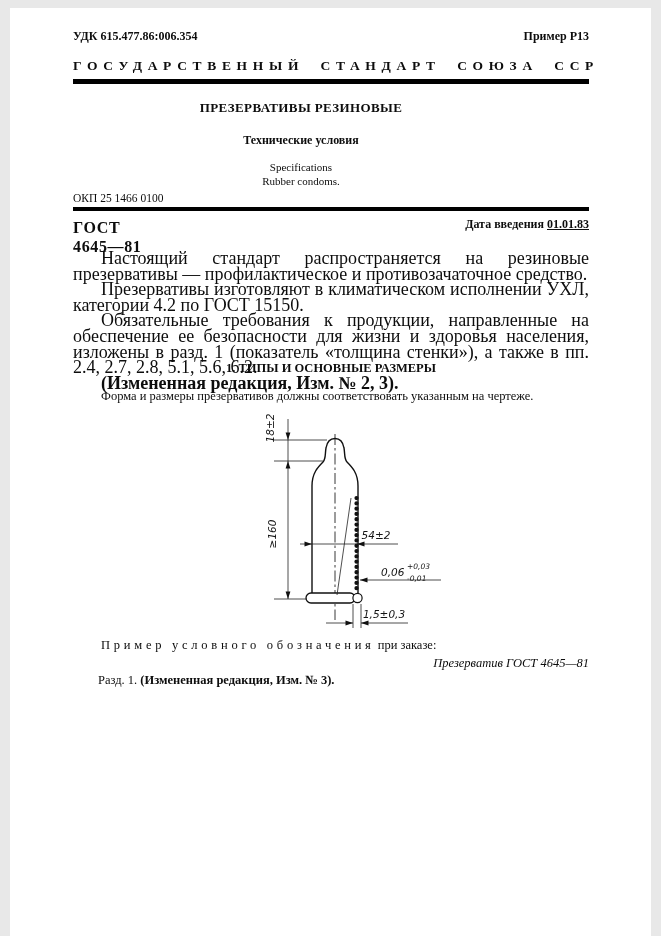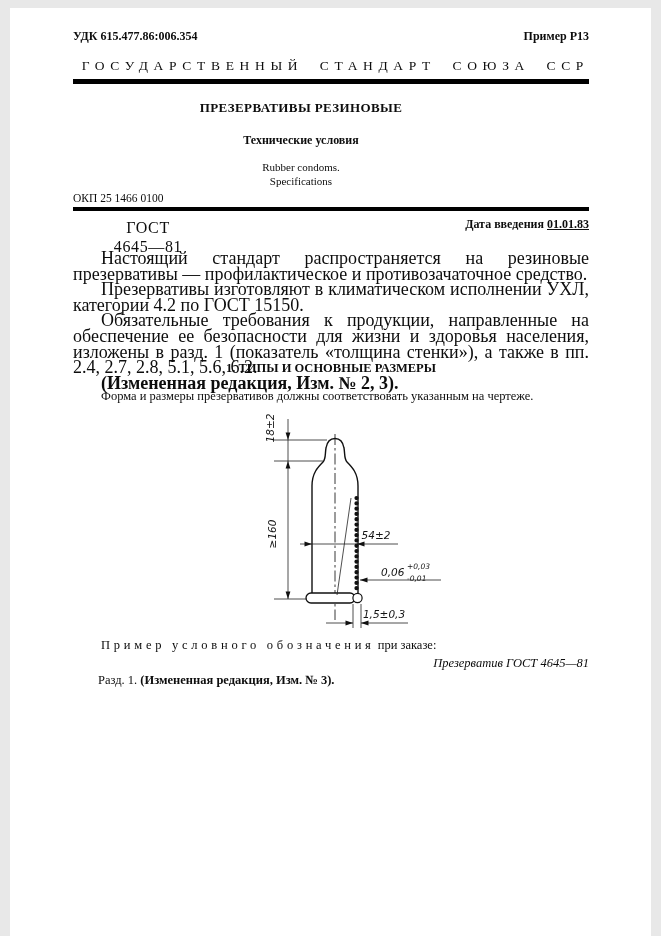--- a/index.html
+++ b/index.html
@@ -8,30 +8,30 @@
     position:relative; width:641px; height:936px; background:#ffffff;
     font-family:"Liberation Serif", serif; color:#0d0d0d; overflow:hidden;
     margin:8px auto;
   }
   .abs { position:absolute; }
   .b { font-weight:bold; }
   .u { text-decoration:underline; }
 
   .udk-row { top:21px; left:63px; right:62px; display:flex; justify-content:space-between;
              font-size:12px; font-weight:bold; }
-  .gost-header { top:50px; left:63px; right:62px; text-align:right; font-size:13.5px;
-                 font-weight:normal; letter-spacing:0.42em; word-spacing:0.55em; white-space:nowrap; }
+  .gost-header { top:50px; left:63px; right:62px; text-align:left; font-size:13.5px;
+                 font-weight:bold; letter-spacing:0.42em; word-spacing:0.55em; white-space:nowrap; }
   .rule1 { top:71px; left:63px; right:62px; height:5px; background:#000; }
 
   .title-row { top:92px; left:63px; right:62px; display:flex;flex-direction:column; }
   .title-col { flex:1; text-align:center; padding-right:60px; }
   .doc-title { font-size:13px; font-weight:bold; letter-spacing:0.03em; }
   .doc-subtitle { margin-top:17px; font-size:12px; font-weight:bold; }
   .doc-en { margin-top:13px; font-size:11px; line-height:13.5px; }
-  .gost-col { width:150px; text-align:center; font-size:16px; font-weight:normal;
+  .gost-col { width:150px; font-size:16px; font-weight:bold;
               line-height:19px; padding-top:30px; letter-spacing:0.04em; }
 
   .okp { top:184px; left:63px; font-size:11.5px; }
   .rule2 { top:199px; left:63px; right:62px; height:4px; background:#000; }
   .date-line { top:209px; right:62px; font-size:12px; font-weight:bold; }
 
   .preamble { top:243px; left:63px; right:62px; font-size:18px; line-height:15.6px;
               text-align:justify; }
   .preamble p { text-indent:28px; }
 
@@ -65,22 +65,22 @@
   </div>
 
   <div class="abs gost-header">ГОСУДАРСТВЕННЫЙ СТАНДАРТ СОЮЗА ССР</div>
   <div class="abs rule1"></div>
 
   <div class="abs title-row">
     <div class="title-col">
       <div class="doc-title">ПРЕЗЕРВАТИВЫ РЕЗИНОВЫЕ</div>
       <div class="doc-subtitle">Технические условия</div>
       <div class="doc-en">
+        <div>Specifications</div>
         <div>Rubber condoms.</div>
-        <div>Specifications</div>
       </div>
     </div>
     <div class="gost-col">
       <div>ГОСТ</div>
       <div>4645—81</div>
     </div>
   </div>
 
   <div class="abs okp">ОКП 25 1466 0100</div>
   <div class="abs rule2"></div>

